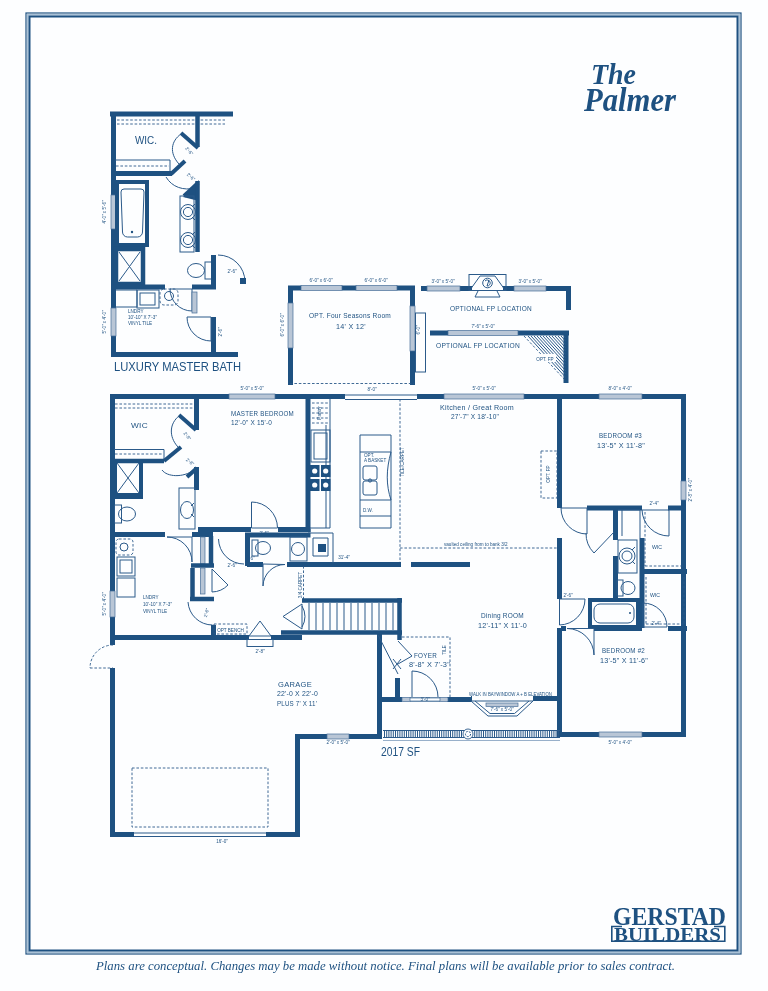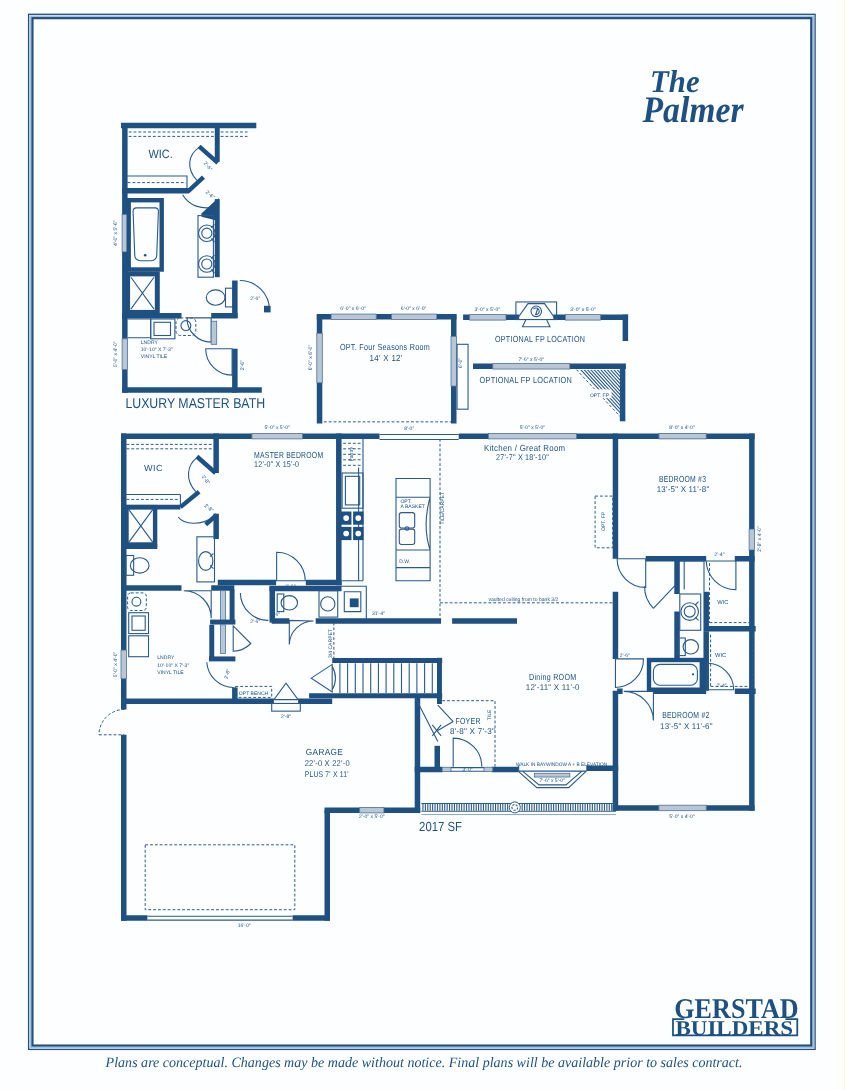--- a/index.html
+++ b/index.html
@@ -1,16 +1,16 @@
 <!DOCTYPE html>
 <html><head>
 <meta charset="utf-8">
 <style>
   html,body{margin:0;padding:0;background:#ffffff;-webkit-font-smoothing:antialiased;}
-  #page{position:relative;width:768px;height:991px;background:#fde047;overflow:hidden;}
+  #page{position:relative;width:768px;height:991px;background:#ec4899;overflow:hidden;}
   svg{position:absolute;left:0;top:0;}
   text{font-family:"Liberation Sans",sans-serif;fill:#1e5181;}
   .ser{font-family:"Liberation Serif",serif;}
   .w{stroke:#1e5181;fill:none;}
   .t{stroke:#2b5a8a;stroke-width:1;fill:none;}
   .win{fill:#b9c6d6;stroke:#476e99;stroke-width:0.7;}
   .d{stroke:#2b5a8a;stroke-width:0.9;fill:none;stroke-dasharray:2.6 1.8;}
   .t4{font-size:4.6px;}
   .t5{font-size:5.2px;}
   .t7{font-size:7.6px;letter-spacing:0.2px;}

